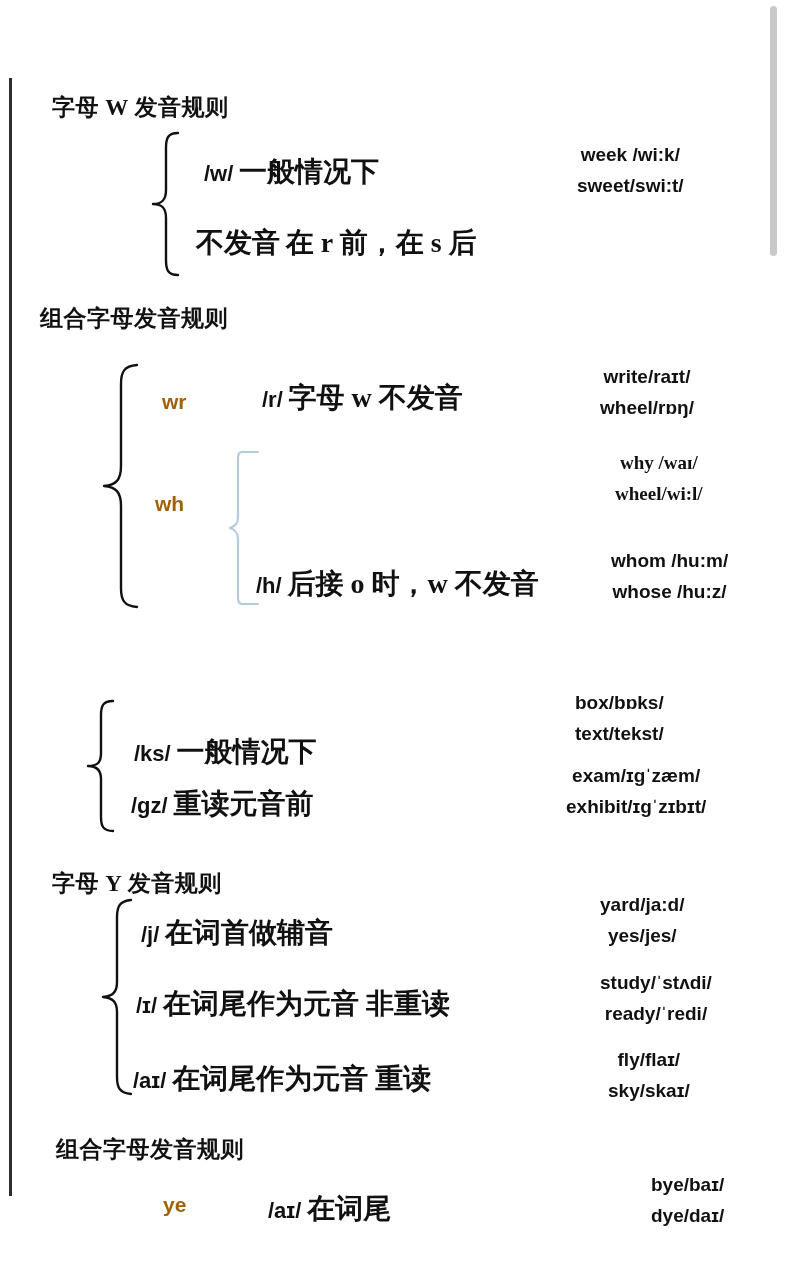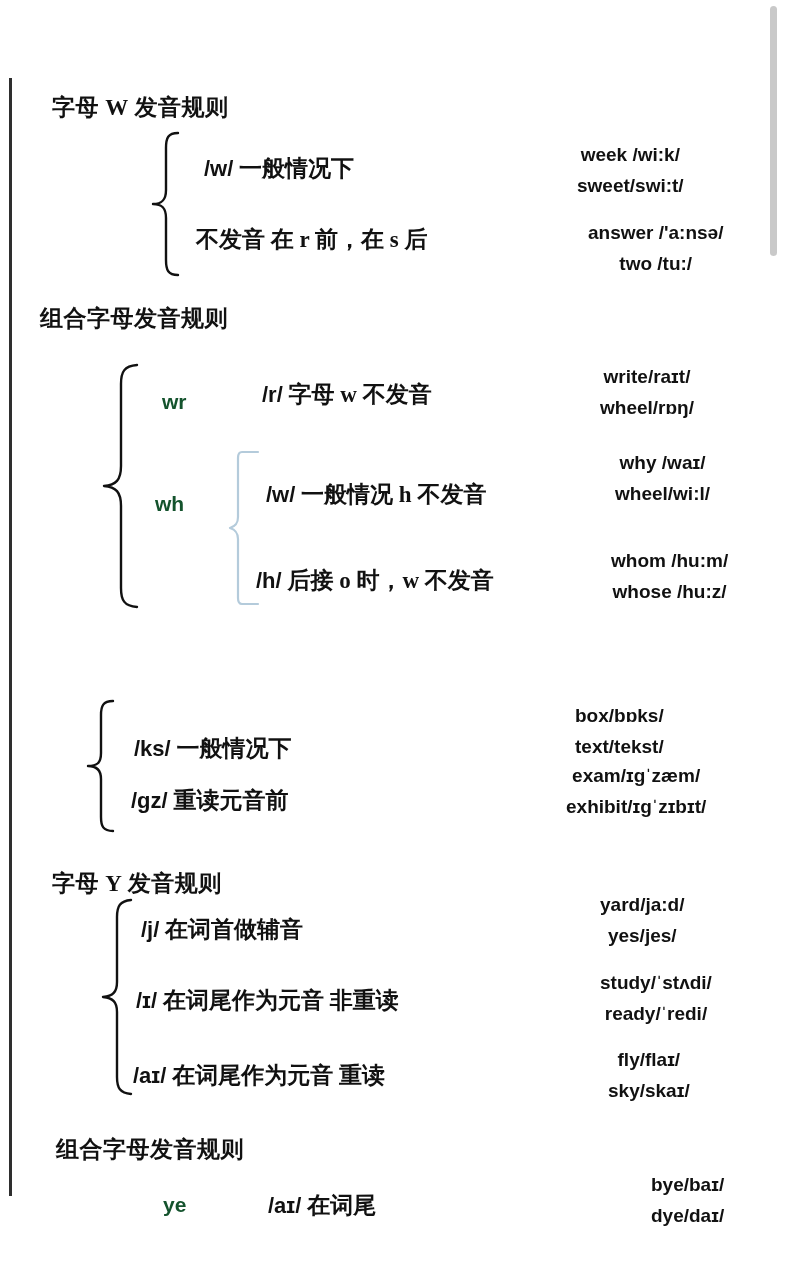--- a/index.html
+++ b/index.html
@@ -68,30 +68,30 @@
     white-space: nowrap;
   }
   .rule-text .ipa {
     font-family: "Liberation Sans", "DejaVu Sans", sans-serif;
     font-weight: 700;
     font-size: 22px;
   }
   .rule-text .cn {
     font-family: "Liberation Serif", "DejaVu Serif", serif;
     font-weight: 700;
-    font-size: 23px;
+    font-size: 28px;
   }
 
   
   .combo-label {
     position: absolute;
     font-family: "Liberation Sans", "DejaVu Sans", sans-serif;
     font-weight: 700;
     font-size: 21px;
-    color: #14532d;
+    color: #a16207;
     white-space: nowrap;
   }
 
   
   .examples {
     position: absolute;
     font-family: "Liberation Sans", "DejaVu Sans", sans-serif;
     font-weight: 700;
     font-size: 19px;
     line-height: 1.62;
@@ -145,24 +145,20 @@
   <div class="rule-text" style="left:196px; top:224px;">
     <span class="cn">不发音</span>
     <span class="cn">在 r 前，在 s 后</span>
   </div>
 
   <div class="examples" style="left:577px; top:140px;">
     <span class="ex-line">week /wi:k/</span>
     <span class="ex-line">sweet/swi:t/</span>
   </div>
 
-  <div class="examples" style="left:588px; top:218px;">
-    <span class="ex-line">answer /'a:nsə/</span>
-    <span class="ex-line">two /tu:/</span>
-  </div>
 
   <div class="heading" style="left:40px; top:303px;">组合字母发音规则</div>
 
   <div class="brace" style="left:100px; top:362px;">
     <svg width="40" height="248" viewBox="0 0 40 248">
       <path d="M37 3 C24 4 21 10 21 22 L21 104 C21 118 16 123 4 124 C16 125 21 130 21 144 L21 226 C21 238 24 244 37 245"></path>
     </svg>
   </div>
 
   <div class="combo-label" style="left:162px; top:390px;">wr</div>
@@ -178,31 +174,27 @@
   </div>
 
   <div class="combo-label" style="left:155px; top:492px;">wh</div>
 
   <div class="brace blue" style="left:228px; top:449px;">
     <svg width="32" height="158" viewBox="0 0 32 158">
       <path d="M30 3 L14 3 C11 3 10 5 10 9 L10 68 C10 74 8 77 2 79 C8 81 10 84 10 90 L10 149 C10 153 11 155 14 155 L30 155"></path>
     </svg>
   </div>
 
-  <div class="rule-text" style="left:266px; top:479px;">
-    <span class="ipa">/w/</span>
-    <span class="cn">一般情况 h 不发音</span>
-  </div>
 
   <div class="rule-text" style="left:256px; top:565px;">
     <span class="ipa">/h/</span>
     <span class="cn">后接 o 时，w 不发音</span>
   </div>
 
-  <div class="examples" style="left:615px; top:448px;">
+  <div class="examples" style="left:615px; top:448px;font-family:Liberation Serif, serif;">
     <span class="ex-line">why /waɪ/</span>
     <span class="ex-line">wheel/wi:l/</span>
   </div>
 
   <div class="examples" style="left:611px; top:546px;">
     <span class="ex-line">whom /hu:m/</span>
     <span class="ex-line">whose /hu:z/</span>
   </div>
 
 
@@ -215,21 +207,21 @@
   <div class="rule-text" style="left:134px; top:705px;margin-top:28px;">
     <span class="ipa">/ks/</span>
     <span class="cn">一般情况下</span>
   </div>
 
   <div class="rule-text" style="left:131px; top:785px;">
     <span class="ipa">/gz/</span>
     <span class="cn">重读元音前</span>
   </div>
 
-  <div class="examples" style="left:575px; top:688px;margin-top:13px;">
+  <div class="examples" style="left:575px; top:688px;">
     <span class="ex-line">box/bɒks/</span>
     <span class="ex-line">text/tekst/</span>
   </div>
 
   <div class="examples" style="left:566px; top:761px;">
     <span class="ex-line">exam/ɪgˈzæm/</span>
     <span class="ex-line">exhibit/ɪgˈzɪbɪt/</span>
   </div>
 
   <div class="heading" style="left:52px; top:868px;">字母 Y 发音规则</div>

